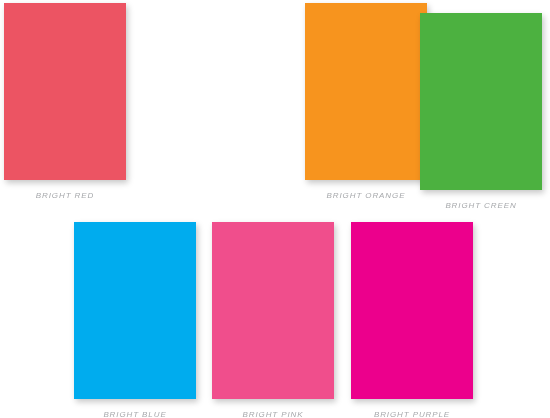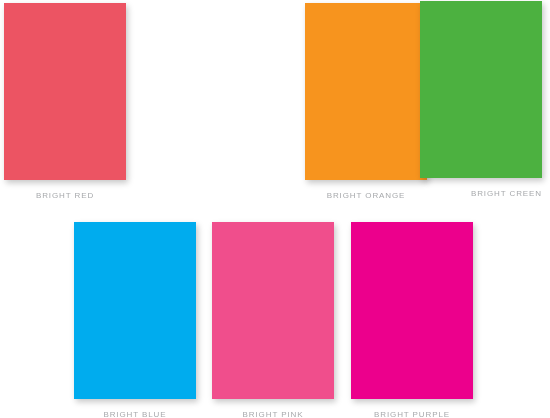--- a/index.html
+++ b/index.html
@@ -13,20 +13,21 @@
     background: #ffffff;
     font-family: "Liberation Sans", sans-serif;
     overflow: hidden;
     position: relative;
   }
 
   #swatch-board {
     position: relative;
     width: 550px;
     height: 332px;
+    font-style: italic;
   }
 
   .swatch-cell {
     position: absolute;
     display: flex;
     flex-direction: column;
     align-items: center;
   }
 
   .swatch-chip {
@@ -55,21 +56,21 @@
 
 <div id="swatch-board" style="background: rgb(255, 255, 255);">
     <div class="swatch-cell row-top" style="left: 4px; top: 3px;">
       <div class="swatch-chip" style="background: rgb(236, 84, 99);"></div>
       <div class="swatch-label" style="color: rgb(167, 169, 172);">BRIGHT RED</div>
     </div>
     <div class="swatch-cell row-top" style="left: 281px; top: 3px; padding-left: 24px;">
       <div class="swatch-chip" style="background: rgb(247, 148, 30);"></div>
       <div class="swatch-label" style="color: rgb(167, 169, 172);">BRIGHT ORANGE</div>
     </div>
-    <div class="swatch-cell row-top" style="left: 420px; top: 1px; align-items: flex-end;">
+    <div class="swatch-cell row-top" style="left: 420px; top: 13px;">
       <div class="swatch-chip" style="background: rgb(76, 177, 64);"></div>
       <div class="swatch-label" style="color: rgb(167, 169, 172);">BRIGHT CREEN</div>
     </div>
     <div class="swatch-cell row-bottom" style="left: 74px; top: 222px;">
       <div class="swatch-chip" style="background: rgb(0, 172, 238);"></div>
       <div class="swatch-label" style="color: rgb(167, 169, 172);">BRIGHT BLUE</div>
     </div>
     <div class="swatch-cell row-bottom" style="left: 212px; top: 222px;">
       <div class="swatch-chip" style="background: rgb(240, 78, 140);"></div>
       <div class="swatch-label" style="color: rgb(167, 169, 172);">BRIGHT PINK</div>

